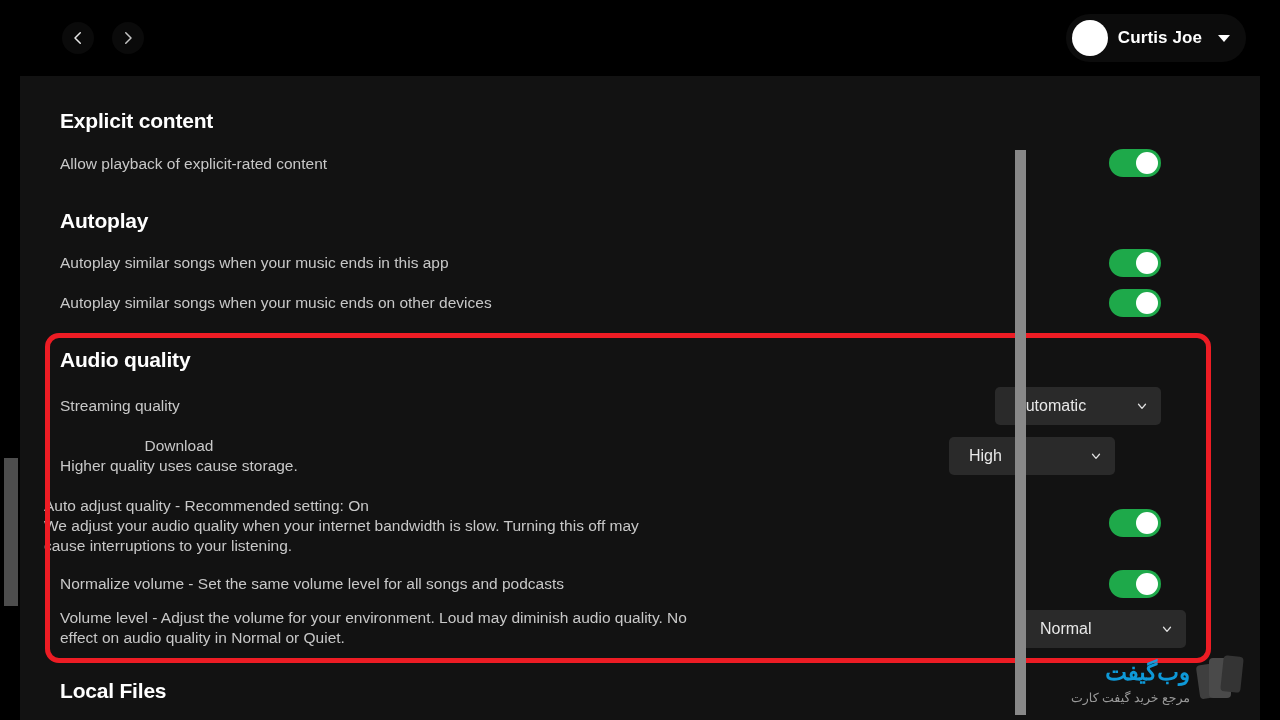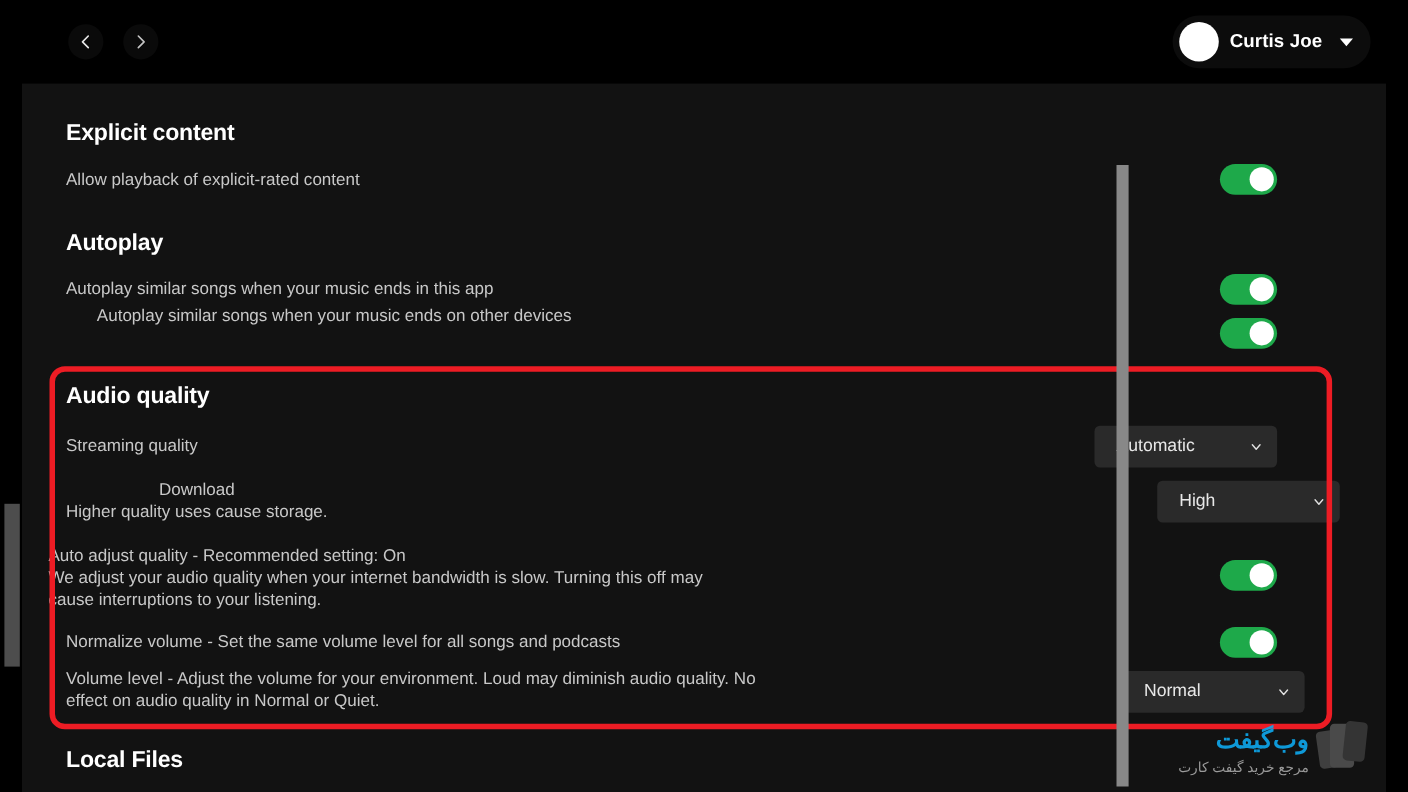--- a/index.html
+++ b/index.html
@@ -304,21 +304,21 @@
 
       <div class="abs" style="left:40px; top:177px;">
         <div class="row-label">Autoplay similar songs when your music ends in this app</div>
       </div>
       <div class="abs" style="left:1089px; top:173px;">
         <div class="toggle">
           <div class="knob"></div>
         </div>
       </div>
 
-      <div class="abs" style="left:40px; top:202px;margin-left:28px;">
+      <div class="abs" style="left:40px; top:217px;">
         <div class="row-label">Autoplay similar songs when your music ends on other devices</div>
       </div>
       <div class="abs" style="left:1089px; top:213px;">
         <div class="toggle">
           <div class="knob"></div>
         </div>
       </div>
 
       <div class="redbox"></div>
 
@@ -337,21 +337,21 @@
               <polyline points="6 9 12 16 18 9"></polyline>
             </svg>
           </span>
         </div>
       </div>
 
       <div class="abs" style="left:40px; top:360px;text-align:center;">
         <div class="row-label">Download</div>
         <div class="row-sub">Higher quality uses cause storage.</div>
       </div>
-      <div class="abs" style="left:1032px; top:361px;border-radius:19px;">
+      <div class="abs" style="left:929px; top:361px;border-radius:19px;">
         <div class="dropdown">
           <span class="dd-text">High</span>
           <span class="chev">
             <svg width="14" height="14" viewBox="0 0 24 24" fill="none" stroke="#e0e0e0" stroke-width="2.2" stroke-linecap="round" stroke-linejoin="round">
               <polyline points="6 9 12 16 18 9"></polyline>
             </svg>
           </span>
         </div>
       </div>
 

